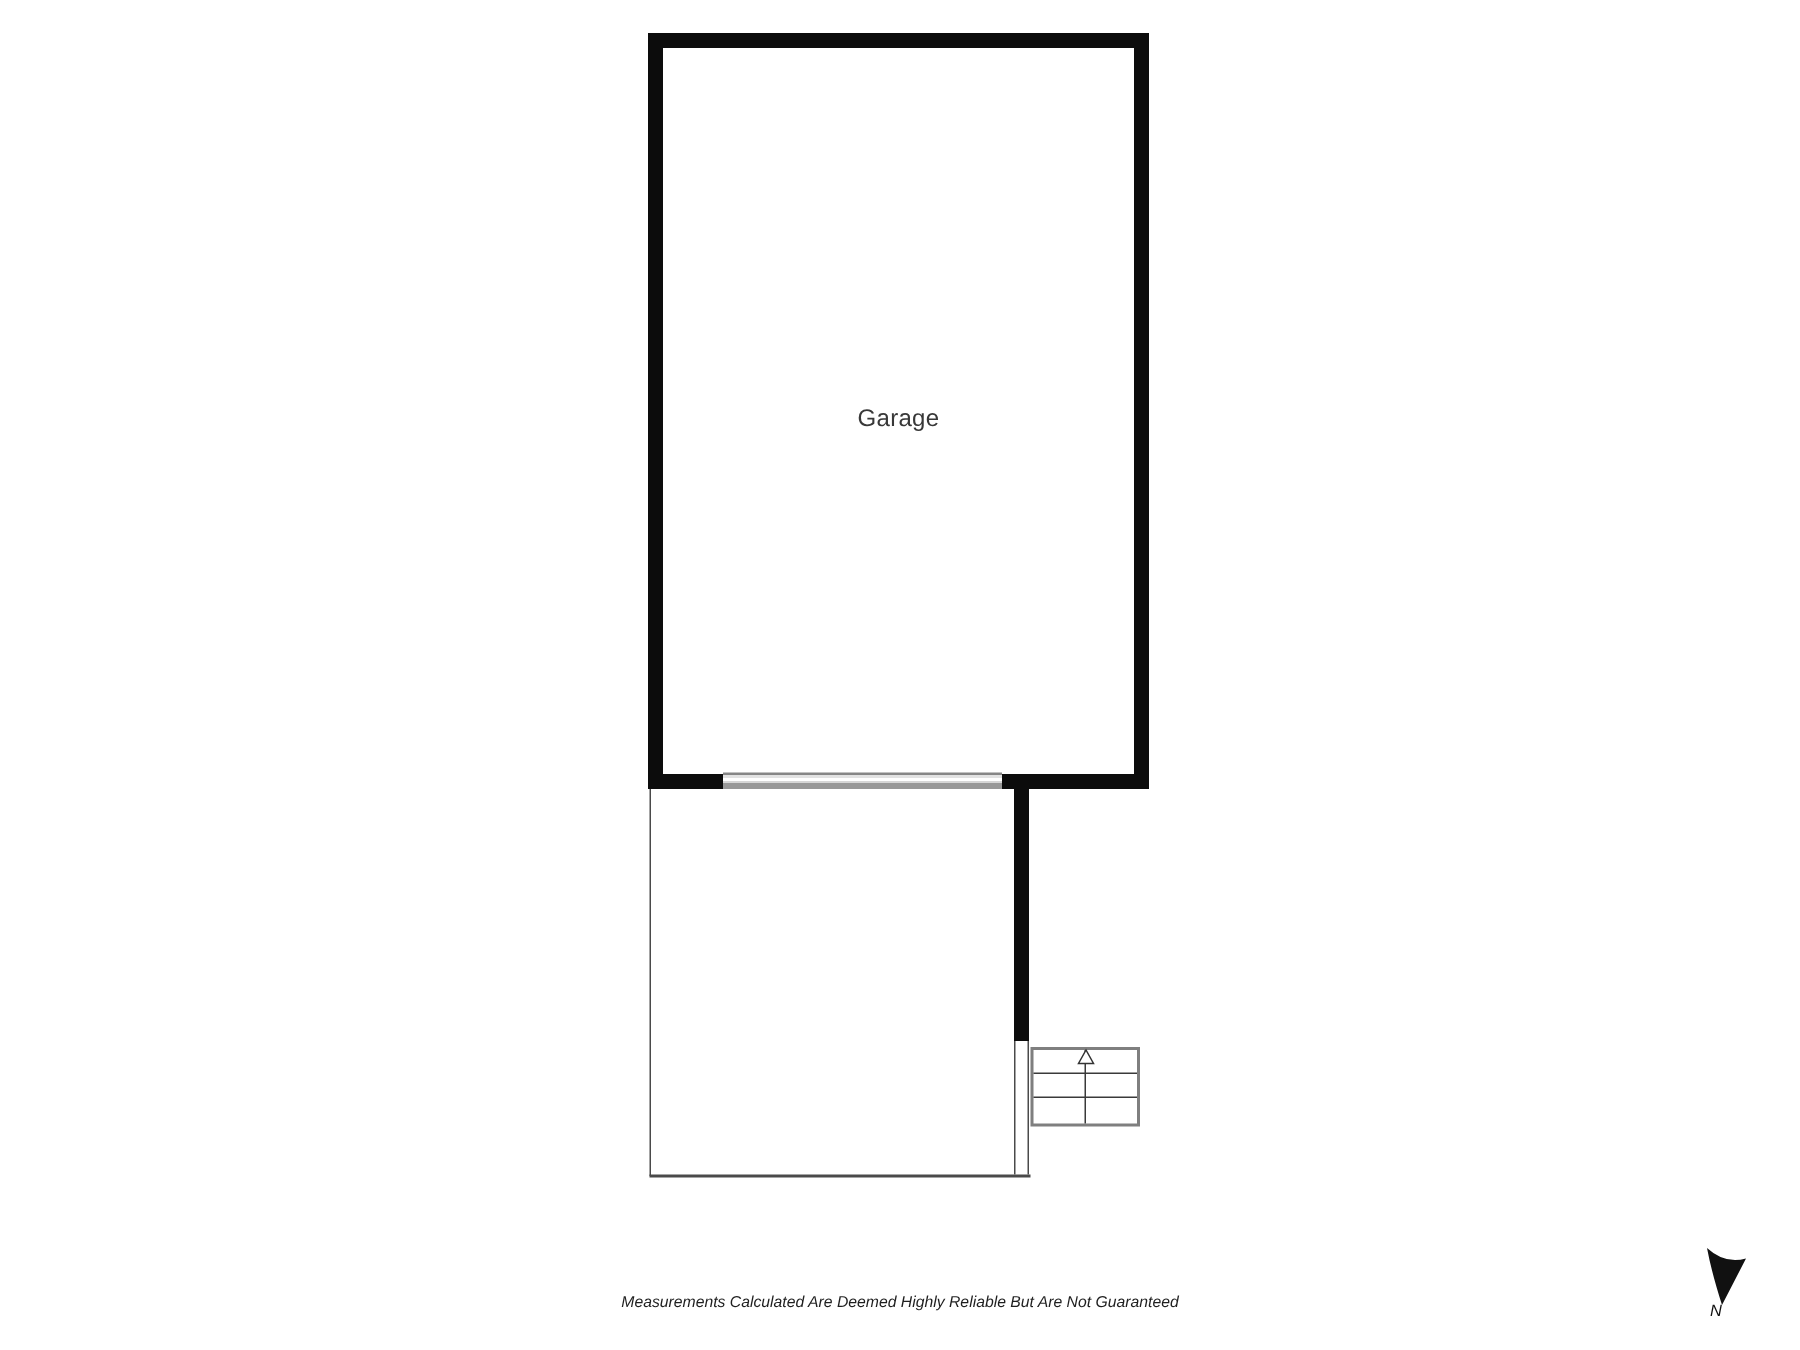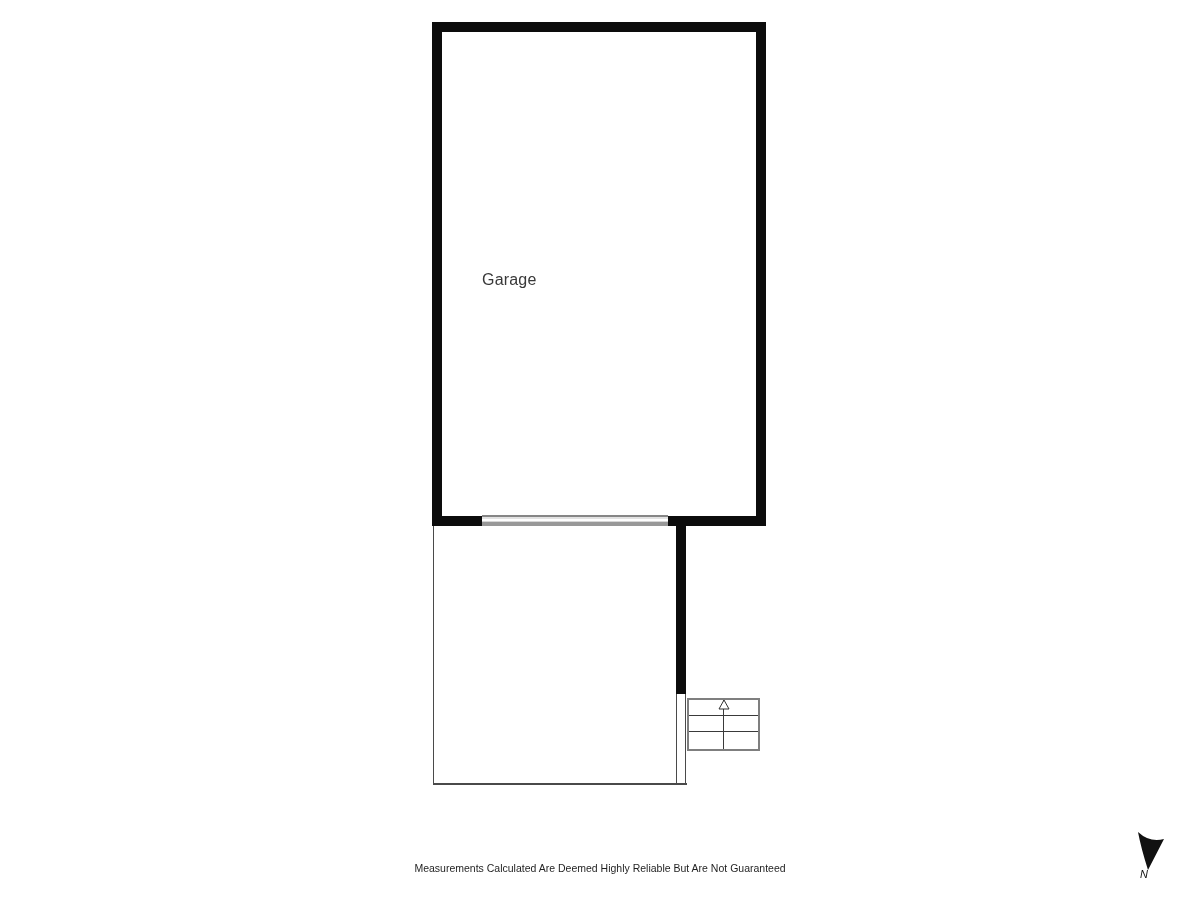--- a/index.html
+++ b/index.html
@@ -69,34 +69,34 @@
   }
   .stair-arrow {
     position: absolute;
     left: 28px; top: -1px;
   }
 
   .room-label {
     position: absolute;
     left: 442px; top: 271px;
     width: 314px;
-    text-align: left;
+    text-align: center;
     font-size: 16px;
     color: #383838;
     letter-spacing: 0.2px;
-    padding-left: 40px;
   }
 
   .disclaimer {
     position: absolute;
     left: 0; top: 862px;
     width: 1200px;
     text-align: center;
     font-size: 10.5px;
     color: #1f1f1f;
+    font-style: italic;
   }
 
   .compass {
     position: absolute;
     left: 1130px; top: 824px;
     width: 44px; height: 50px;
   }
   .compass-n {
     position: absolute;
     left: 1132px; top: 868px;

